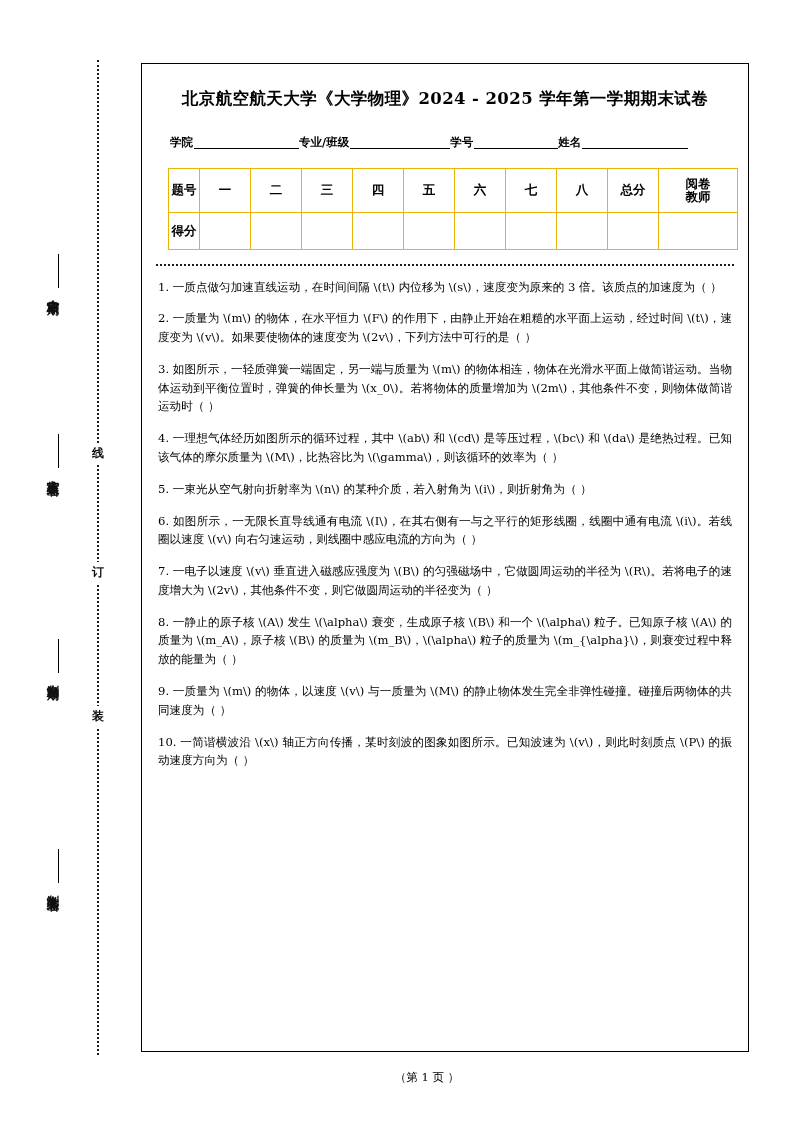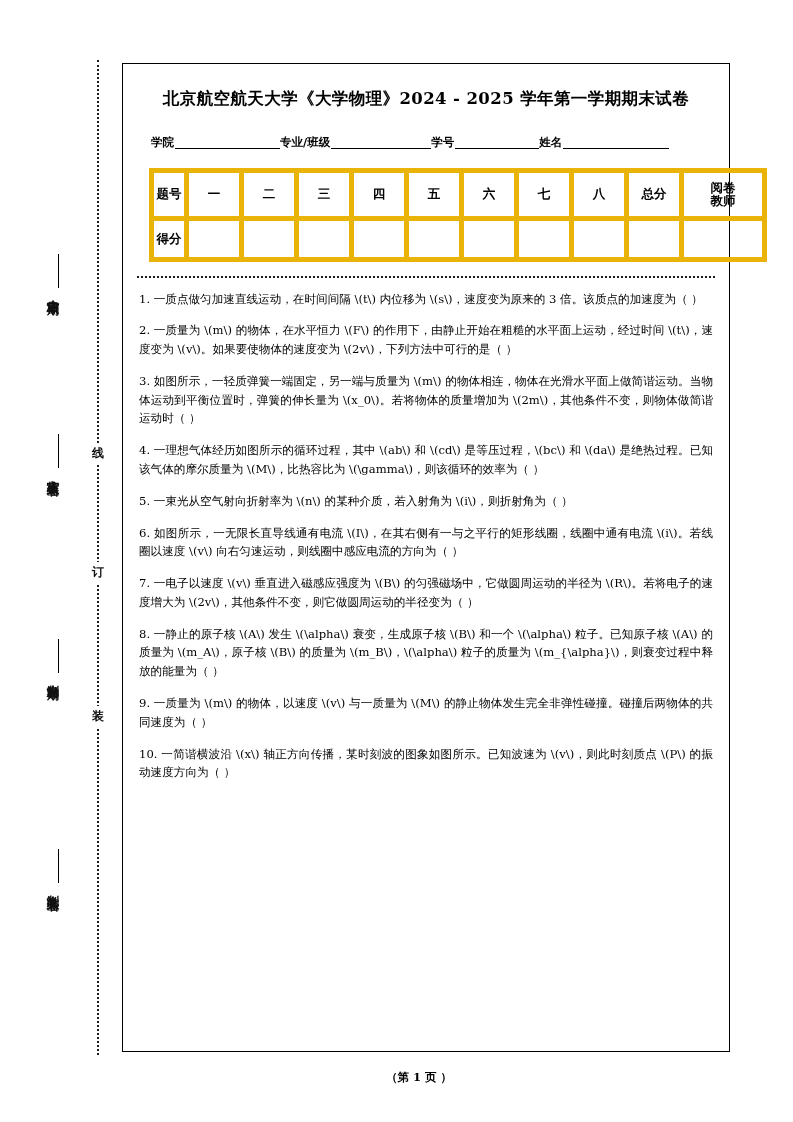--- a/index.html
+++ b/index.html
@@ -59,21 +59,21 @@
     font-size: 12px;
     font-weight: bold;
     background: #ffffff;
     padding: 2px 0;
     color: #111;
   }
 
   
   #exam-box {
     position: absolute;
-    left: 122px;
+    left: 141px;
     top: 63px;
     width: 608px;
     height: 989px;
     border: 1.4px solid #000;
     box-sizing: border-box;
     padding: 0;
   }
   #exam-inner {
     position: relative;
     width: 100%;
@@ -114,21 +114,21 @@
   .blank-w4 { width: 106px; }
 
   
   #score-table {
     margin: 18px 12px 0 12px;
     border-collapse: collapse;
     width: calc(100% - 24px);
     table-layout: fixed;
   }
   #score-table td {
-    border: 5px solid #eab308;
+    border: 1px solid #eab308;
     text-align: center;
     vertical-align: middle;
     font-family: "DejaVu Serif", "Liberation Serif", serif;
     font-size: 12.5px;
     font-weight: bold;
     padding: 0;
   }
   .col-head { width: 30px; }
   .col-num  { width: 50px; }
   .col-sum  { width: 50px; }
@@ -158,27 +158,27 @@
     text-align: justify;
   }
   .question {
     margin: 0 0 13px 0;
     text-align: justify;
   }
 
   
   #page-footer {
     position: absolute;
-    left: 115px;
+    left: 123px;
     top: 1070px;
     width: 608px;
     text-align: center;
     font-family: "DejaVu Serif", "Liberation Serif", serif;
     font-size: 11.5px;
-    font-weight: bold;
+    font-weight: normal;
   }
 </style>
 </head>
 <body>
 
 <div id="left-margin">
     <div class="vert-rule" style="left: 58px; top: 254px; height: 34px;"></div>
     <div class="vert-label" style="left: 44px; top: 290px;">审核日期：</div>
     <div class="vert-rule" style="left: 58px; top: 434px; height: 34px;"></div>
     <div class="vert-label" style="left: 44px; top: 470px;">审核人签名：</div>

